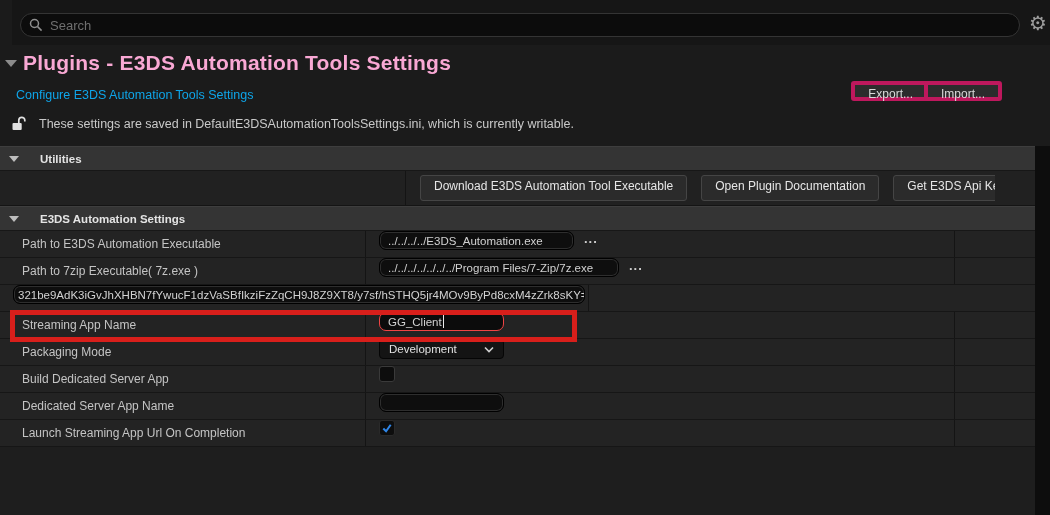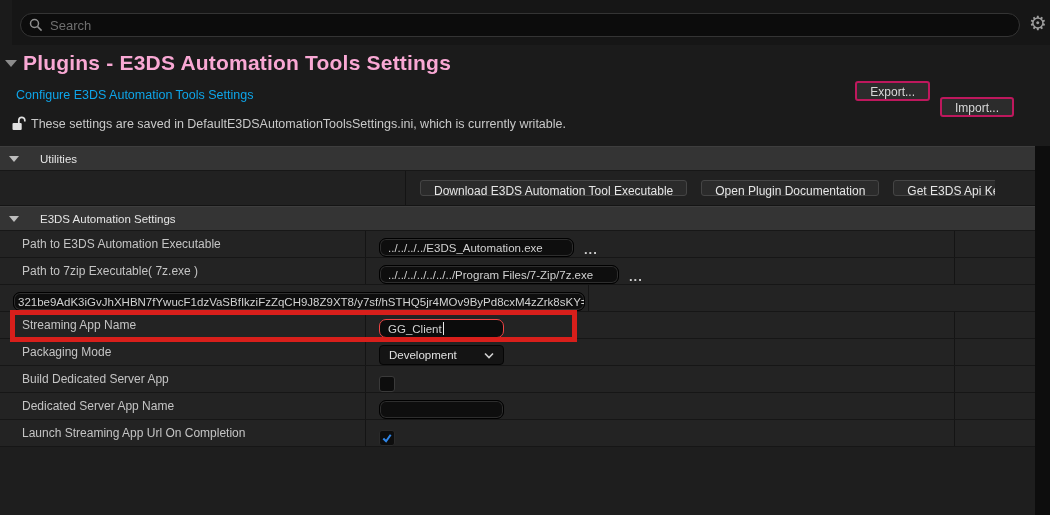--- a/index.html
+++ b/index.html
@@ -23,53 +23,53 @@
 
   
   .headerarea { position: absolute; top: 45px; left: 0; width: 1050px; height: 101px; background: #1b1b1b; }
   .title-row { position: absolute; top: 6px; left: 5px; display: flex; align-items: center; }
   .tri-big { width: 0; height: 0; border-left: 6px solid transparent; border-right: 6px solid transparent;
     border-top: 7px solid #8c8c8c; margin-right: 6px; }
   .page-title { font-size: 21px; font-weight: 700; color: #f9a8d4; letter-spacing: .2px; }
   .subtitle { position: absolute; top: 43px; left: 16px; font-size: 12.5px; color: #0ea5e9; }
   .hbtn {
     position: absolute; top: 36px; height: 20px; background: #2c2c2c;
-    border: 2px solid #be185d; border-radius: 3px; color: #d8d8d8;
+    border: 4px solid #be185d; border-radius: 3px; color: #d8d8d8;
     font-size: 12px; padding: 0 13px; line-height: 18px; cursor: pointer;
   }
   .btn-export { right: 120px; }
-  .btn-import { right: 36px; margin-top: 16px; }
+  .btn-import { right: 48px; }
   .writable-row { position: absolute; top: 71px; left: 12px; display: flex; align-items: center; }
-  .writable-row .txt { font-size: 12.5px; color: #c9c9c9; margin-left: 5px; }
+  .writable-row .txt { font-size: 12.5px; color: #c9c9c9; margin-left: 13px; }
 
   
   .panel { position: absolute; top: 146px; left: 0; width: 1035px; height: 369px; background: #1e1e1e; }
   .right-strip { position: absolute; top: 146px; left: 1035px; width: 15px; height: 369px; background: #0d0d0d; }
 
   .cat-header {
     height: 25px; background: #343434; border-top: 1px solid #3e3e3e; border-bottom: 1px solid #171717;
     display: flex; align-items: center; padding-left: 9px; cursor: pointer;
   }
   .tri-small { width: 0; height: 0; border-left: 5px solid transparent; border-right: 5px solid transparent;
     border-top: 6px solid #bdbdbd; margin-right: 8px; }
-  .cat-title { font-size: 11.5px; font-weight: normal; color: #e4e4e4; padding-left: 13px; }
+  .cat-title { font-size: 11.5px; font-weight: bold; color: #e4e4e4; padding-left: 13px; }
 
   .button-row { height: 35px; background: #212121; border-bottom: 1px solid #141414; display: flex; }
   .button-row .bn { width: 406px; border-right: 1px solid #141414; }
   .button-row .bv { width: 589px; display: flex; align-items: center; padding-left: 14px; overflow: hidden; }
   .util-btn {
-    height: 16px; background: #2b2b2b; border: 1px solid #454545; border-radius: 3px;
+    height: 26px; background: #2b2b2b; border: 1px solid #454545; border-radius: 3px;
     color: #e6e6e6; font-size: 12px; padding: 0 13px; margin-right: 14px;
     line-height: 20px; white-space: nowrap; flex: 0 0 auto; cursor: pointer;
   }
 
   .row { height: 27px; background: #232323; border-bottom: 1px solid #161616; display: flex; }
   .row-name { width: 366px; border-right: 1px solid #141414; display: flex; align-items: center; padding-left: 22px; }
   .row-name span { font-size: 12px; color: #c4c4c4; }
-  .row-value { width: 589px; border-right: 1px solid #141414; display: flex; align-items: flex-end; padding-left: 13px; }
+  .row-value { width: 589px; border-right: 1px solid #141414; display: flex; align-items: flex-start; padding-left: 13px; }
   .row-reset { flex: 1; }
 
   .tinput {
     height: 19px; background: #0e0e0e; border: 1px solid #000;
     box-shadow: inset 0 0 0 1px #2e2e2e; border-radius: 7px;
     display: flex; align-items: center; padding: 0 8px; overflow: hidden; cursor: text;
   }
   .tinput span { font-size: 11.5px; color: #d2d2d2; white-space: nowrap; }
   .tinput.focused { border: 1px solid #ef4444; box-shadow: none; background: #0c0c0c; }
   .caret { display: inline-block; width: 1px; height: 13px; background: #eaeaea; margin-left: 1px; }

